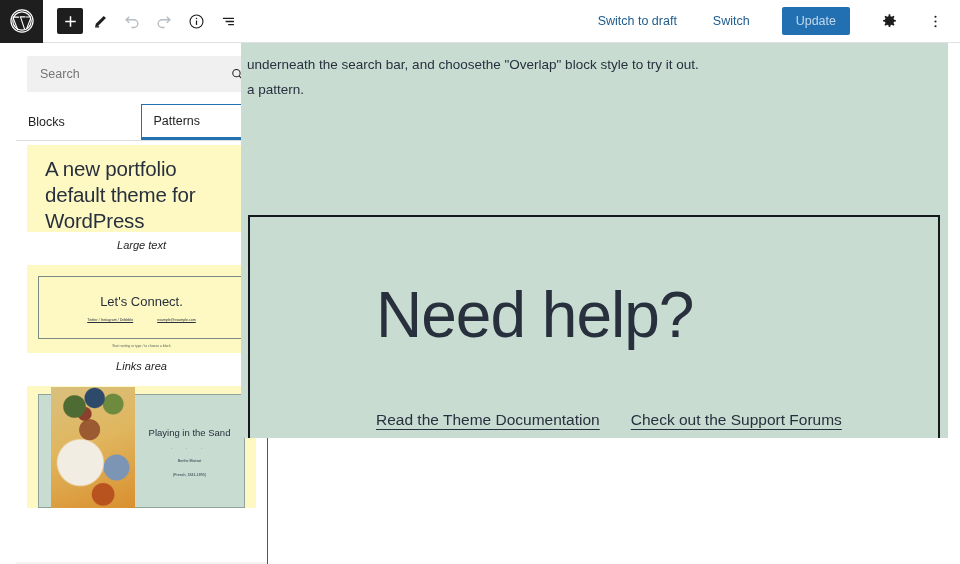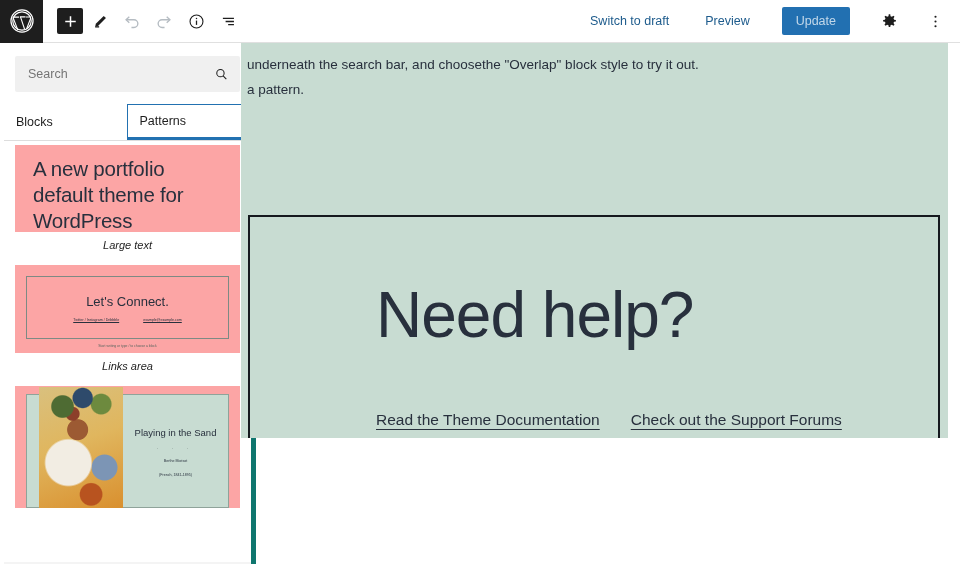--- a/index.html
+++ b/index.html
@@ -57,24 +57,24 @@
     margin: 0 8px 0 6px; cursor: pointer; white-space: nowrap;
   }
   .icon-btn {
     width: 30px; height: 30px; background: transparent; border: none;
     display: flex; align-items: center; justify-content: center;
     cursor: pointer; color: #1e1e1e;
   }
 
   
   .sidebar {
-    position: absolute; top: 43px; left: 4px;
+    position: absolute; top: 43px; left: 16px;
     width: 252px; height: 521px;
     background: #ffffff;
-    border-right: 5px solid #0f766e;
+    border-right: 1px solid #0f766e;
     overflow: hidden;
   }
   .search-wrap { padding: 13px 11px 0 11px; }
   .search-box {
     position: relative; height: 36px;
     background: #f0f0f0; border: 1px solid transparent;
     border-radius: 2px; display: flex; align-items: center;
   }
   .search-box input {
     flex: 1; height: 100%; border: none; outline: none;
@@ -116,21 +116,21 @@
     border: 1px solid #949494; border-radius: 2px;
     background: #fff; padding: 5px 9px;
     font-size: 12.5px; color: #1e1e1e; cursor: pointer;
     font-family: "Liberation Sans", sans-serif;
   }
   .chev { width: 9px; height: 9px; display: block; }
 
   .pattern-list { padding: 4px 11px 0 11px; }
   .pattern-item { margin-bottom: 14px; cursor: pointer; }
   .pattern-thumb {
-    background: #fca5a5; width: 100%;
+    background: #fef9c3; width: 100%;
     overflow: hidden; position: relative;
   }
   .pattern-label {
     text-align: center; font-size: 11px;
     color: #1e1e1e; margin-top: 7px; font-style: italic;
   }
 
   
   .pt1 { height: 87px; padding: 11px 14px 0 18px; }
   .pt1 h2 {
@@ -280,21 +280,21 @@
 
     <button class="tool-btn">
       <svg width="17" height="17" viewBox="0 0 20 20" fill="none" stroke="currentColor" stroke-width="1.5">
         <path d="M3.4 6.2 H16.4 M6.6 10 H16.4 M9.6 13.8 H16.4"></path>
       </svg>
     </button>
   </div>
 
   <div class="topbar-right">
     <button class="txt-btn">Switch to draft</button>
-    <button class="txt-btn">Preview</button>
+    <button class="txt-btn">Switch</button>
     <button class="update-btn">Update</button>
 
     <button class="icon-btn">
       <svg width="17" height="17" viewBox="0 0 20 20" fill="currentColor">
         <path d="M10 6.6a3.4 3.4 0 1 0 0 6.8 3.4 3.4 0 0 0 0-6.8zm0 5.2a1.8 1.8 0 1 1 0-3.6 1.8 1.8 0 0 1 0 3.6z"></path>
         <path d="M9.1 1.6h1.8l.3 2.1 1.6.7 1.8-1.2 1.3 1.3-1.2 1.8.7 1.6 2.1.3v1.8l-2.1.3-.7 1.6 1.2 1.8-1.3 1.3-1.8-1.2-1.6.7-.3 2.1H9.1l-.3-2.1-1.6-.7-1.8 1.2-1.3-1.3 1.2-1.8-.7-1.6-2.1-.3V8.2l2.1-.3.7-1.6-1.2-1.8 1.3-1.3 1.8 1.2 1.6-.7z"></path>
       </svg>
     </button>
 
     <button class="icon-btn">

